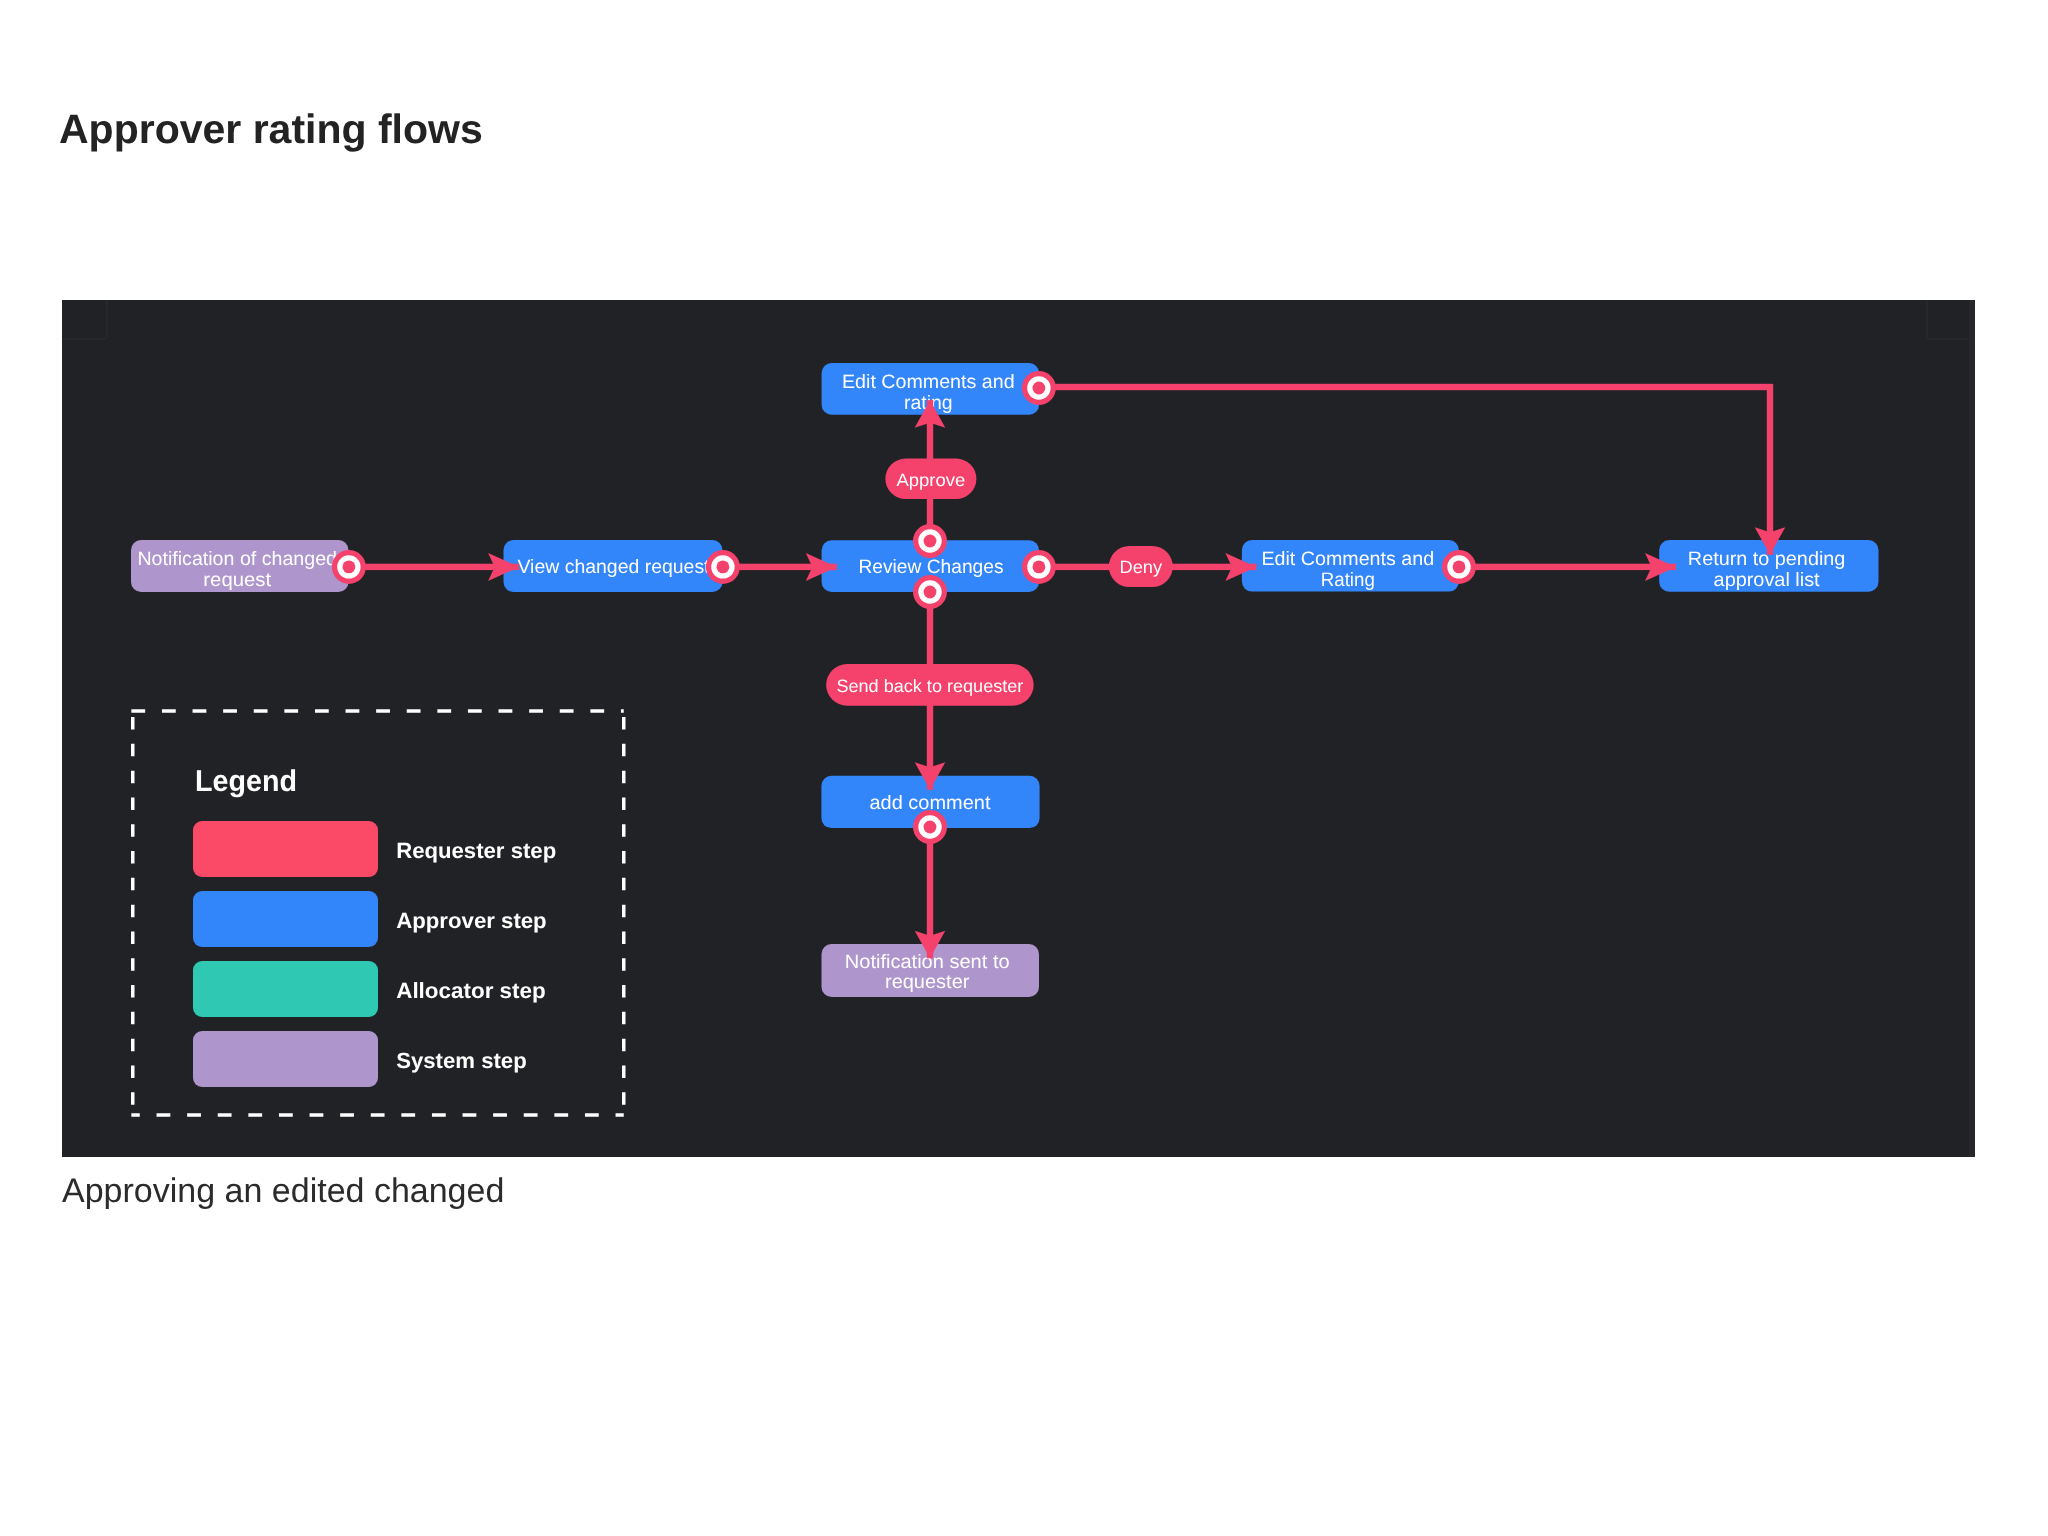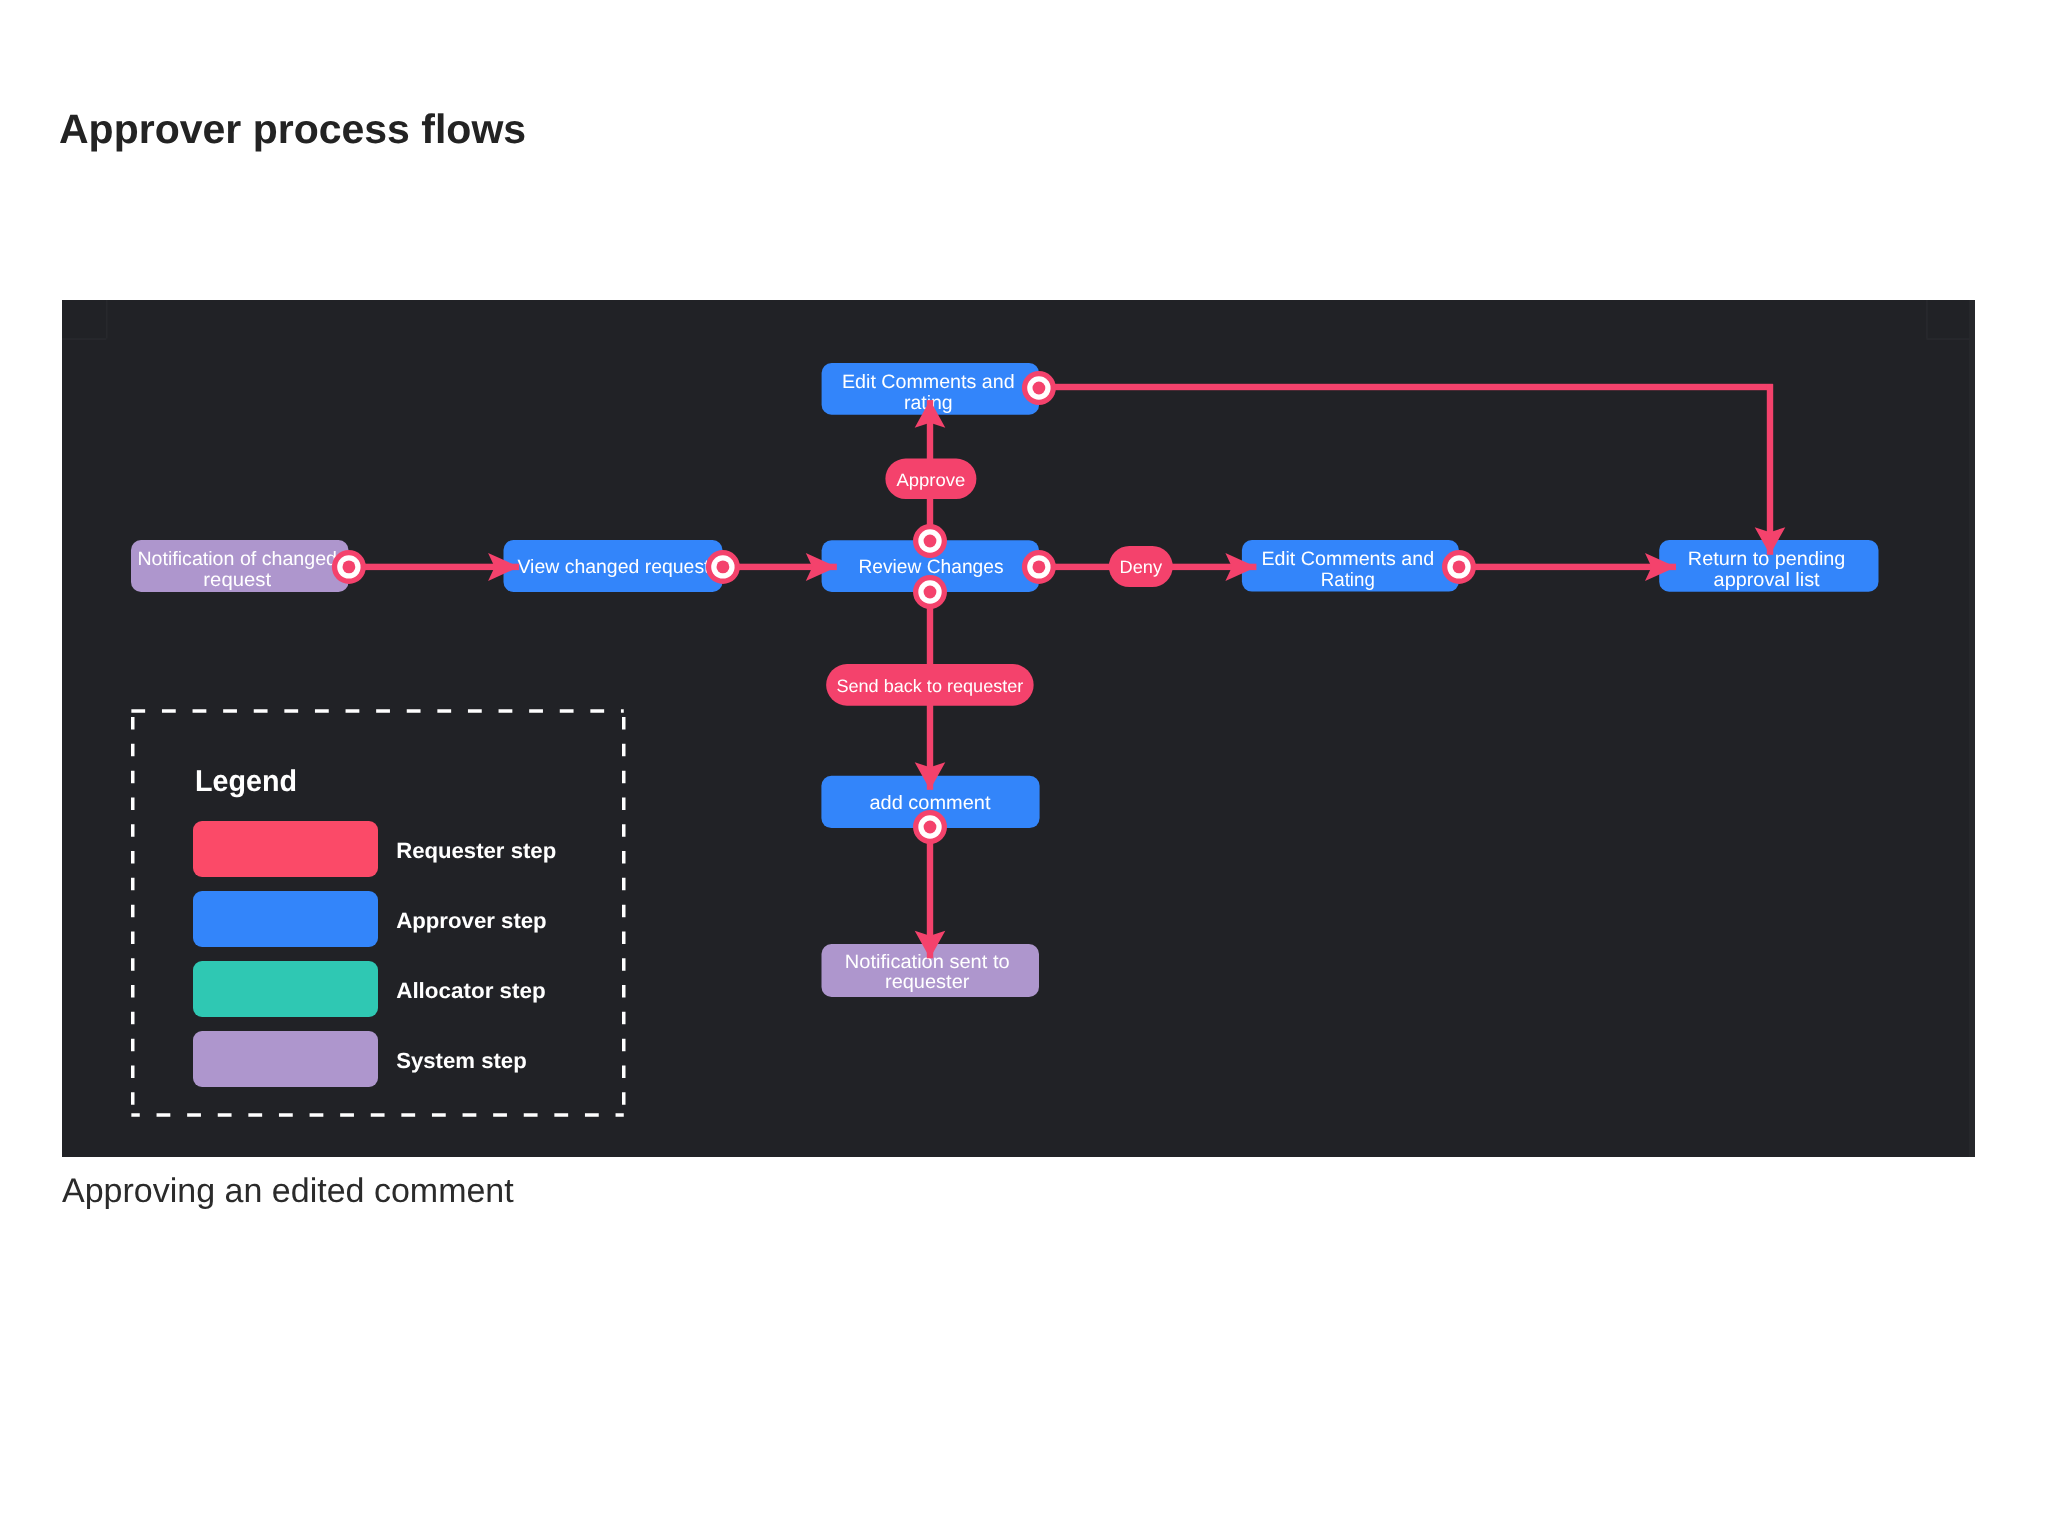--- a/index.html
+++ b/index.html
@@ -17,21 +17,21 @@
   text{font-family:"Liberation Sans",sans-serif;}
   .nodetext{font-size:19.4px;fill:#ffffff;font-weight:400;}
   .edgetext{font-size:17.9px;fill:#ffffff;font-weight:400;}
   .legendtitle{font-size:30px;fill:#ffffff;font-weight:700;}
   .legendlabel{font-size:22px;fill:#ffffff;font-weight:700;}
 </style>
 </head>
 <body>
 
 <div id="page">
-  <div id="page-title">Approver process flows</div>
+  <div id="page-title">Approver rating flows</div>
   <div id="board">
 <svg class="diagram" width="1913" height="857" viewBox="0 0 1913 857">
 <g>
 <rect x="1907" y="0" width="6" height="857" fill="#26272b"></rect>
 <rect x="44.3" y="0" width="1.1" height="38.5" fill="#2b2c30"></rect>
 <rect x="0" y="38.5" width="44.3" height="1.1" fill="#2b2c30"></rect>
 <rect x="1864.4" y="0" width="1.1" height="38.5" fill="#2b2c30"></rect>
 <rect x="1864.4" y="38.5" width="43.2" height="1.1" fill="#2b2c30"></rect>
 </g>
 <g>
@@ -168,14 +168,14 @@
 <rect x="131" y="661" width="185" height="56" rx="9" ry="9" fill="#2FC8B3"></rect>
 <text class="legendlabel" x="334.2" y="698" textLength="149.5" lengthAdjust="spacingAndGlyphs">Allocator step</text>
 </g>
 <g>
 <rect x="131" y="731" width="185" height="56" rx="9" ry="9" fill="#AE96CD"></rect>
 <text class="legendlabel" x="334.2" y="768" textLength="130.5" lengthAdjust="spacingAndGlyphs">System step</text>
 </g>
 </g>
 </svg>
   </div>
-  <div id="caption">Approving an edited comment</div>
+  <div id="caption">Approving an edited changed</div>
 </div>
 
 </body></html>

